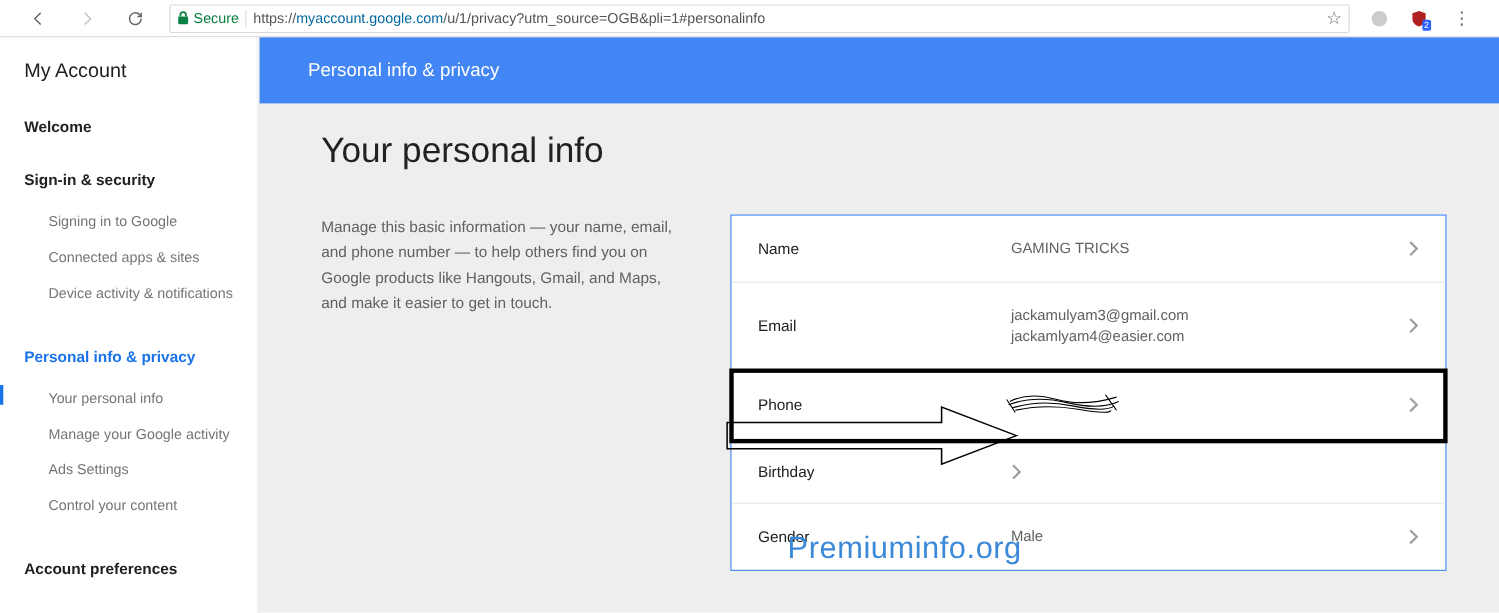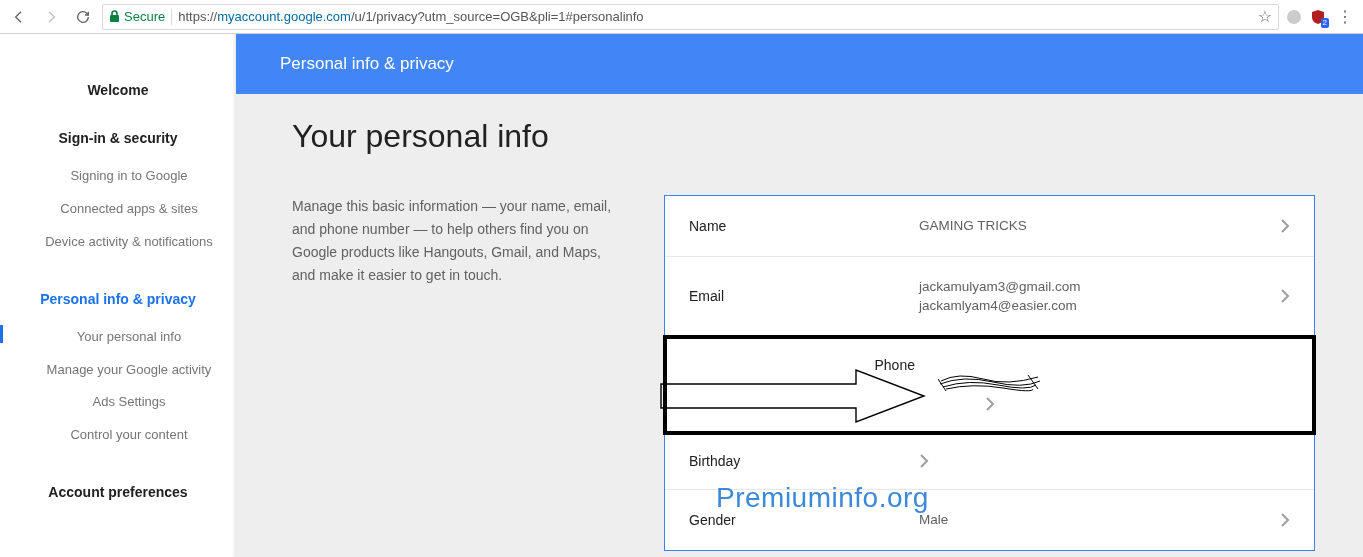--- a/index.html
+++ b/index.html
@@ -1,52 +1,52 @@
 <!DOCTYPE html>
 <html><head>
 <meta charset="utf-8">
 <style>
   * { box-sizing: border-box; margin: 0; padding: 0; }
   html, body { width: 1363px; height: 557px; font-family: Arial, 'Helvetica Neue', sans-serif; background: #fff; overflow: hidden; }
   
-  .chrome-bar { height: 34px; border-bottom: 1px solid #d0d0d0; display: flex; align-items: center; padding: 0 6px; gap: 6px; background: #fff; }
+  .chrome-bar { height: 34px; border-bottom: 1px solid #d0d0d0; display: flex; align-items: center; padding: 0 22px; gap: 18px; background: #fff; }
   .nav-btn { width: 26px; height: 26px; display: flex; align-items: center; justify-content: center; color: #5f6368; }
   .nav-btn.disabled { color: #bfbfbf; }
   .url-wrap { flex: 1; height: 26px; border: 1px solid #d9d9d9; border-radius: 2px; display: flex; align-items: center; padding: 0 6px; gap: 6px; font-size: 13px; color: #333; }
   .secure { display: flex; align-items: center; gap: 4px; color: #0b8043; font-size: 13px; }
   .secure-divider { width:1px; height:16px; background:#d9d9d9; }
   .url-text { color: #555; white-space: nowrap; overflow: hidden; text-overflow: ellipsis; flex:1; }
   .url-host { color: #0369a1; }
   .star { color: #5f6368; font-size: 16px; }
   .ext-icon { width:18px; height:18px; display:flex; align-items:center; justify-content:center; position:relative; }
   .ext-badge { position:absolute; bottom:-2px; right:-2px; background:#2962ff; color:#fff; font-size:8px; line-height:10px; padding:0 2px; border-radius:2px; }
   .dots { color:#5f6368; font-size:16px; padding:0 4px;}
   
   .page { display:flex; height:calc(557px - 34px); }
   .sidebar { width: 236px; background:#fff; padding-top: 16px; position:relative; }
   .sidebar::after{ content:""; position:absolute; right:0; top:0; bottom:0; width:6px; box-shadow: inset -5px 0 5px -5px rgba(0,0,0,0.18);}
   .brand { font-size:18px; font-weight:400; color:#212121; padding: 4px 0 0 22px; letter-spacing:0; }
-  .side-section { padding: 0 22px; text-align: center; }
+  .side-section { padding: 0 22px; }
   .side-head { font-size:14px; font-weight:700; color:#212121; margin-top: 32px; margin-bottom: 14px; }
   .side-link { display:block; font-size:13px; color:#757575; padding: 8px 0 8px 22px; line-height:1.3; cursor:pointer; }
   .side-head.active { color:#1a73e8; font-weight:700; position:relative; }
   .active-bar { position:absolute; left:0; width:3px; height:18px; background:#1a73e8; }
   .main { flex:1; background:#eeeeee; position:relative; }
   .hero { background:#4285f4; color:#fff; height:60px; display:flex; align-items:center; padding-left:44px; font-size:17px; font-weight:500; }
   .content { padding: 24px 48px 0 56px; position:relative; }
   .h1 { font-size:32px; font-weight:400; color:#212121; margin-bottom: 40px; }
   .content-row { display:flex; gap: 42px; align-items:flex-start; }
   .desc { width: 330px; font-size:14px; color:#616161; line-height:1.65; }
   .card { flex:1; background:#fff; border:1px solid #3b82f6; }
   .row { display:flex; align-items:center; padding: 20px 24px; border-bottom:1px solid #e8e8e8; cursor:pointer; position:relative; }
   .row:last-child { border-bottom:none; }
   .row-label { width: 230px; font-size:14px; color:#212121; }
   .row-value { flex:1; font-size:13.5px; color:#616161; line-height:1.45; }
   .row-chevron { color:#9e9e9e; }
-  .row.highlight { outline: 4px solid #000; outline-offset:-2px;flex-direction:column; }
+  .row.highlight { outline: 4px solid #000; outline-offset:-2px; }
   .scratch { display:inline-block; width:95px; height:18px; position:relative; }
   .scratch svg { position:absolute; top:-4px; left:-4px; }
   .arrow-annot { position:absolute; top:332px; left:420px; pointer-events:none; }
   .watermark { position:absolute; left: 480px; top: 448px; font-size:28px; color:#3b89d8; font-family: Arial, sans-serif; letter-spacing:0.5px; pointer-events:none; }
   svg { display:block; }
 </style>
 </head>
 <body>
 
 <div class="chrome-bar">
@@ -90,20 +90,21 @@
         <path d="M8 1l6 2v5c0 4-3 6-6 7-3-1-6-3-6-7V3l6-2z" fill="#b02020"></path>
       </svg>
     <span class="ext-badge">2</span>
   </div>
   <div class="dots">⋮</div>
 </div>
 
 <div class="page">
 
   <nav class="sidebar">
+    <div class="brand">My Account</div>
 
     <div class="side-section">
       <div class="side-head">Welcome</div>
     </div>
 
     <div class="side-section">
       <div class="side-head">Sign-in &amp; security</div>
       <a class="side-link">Signing in to Google</a>
       <a class="side-link">Connected apps &amp; sites</a>
       <a class="side-link">Device activity &amp; notifications</a>

